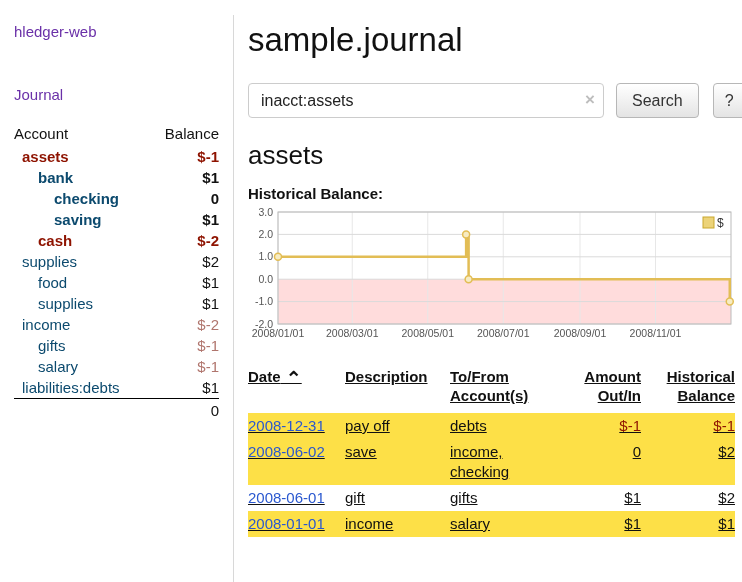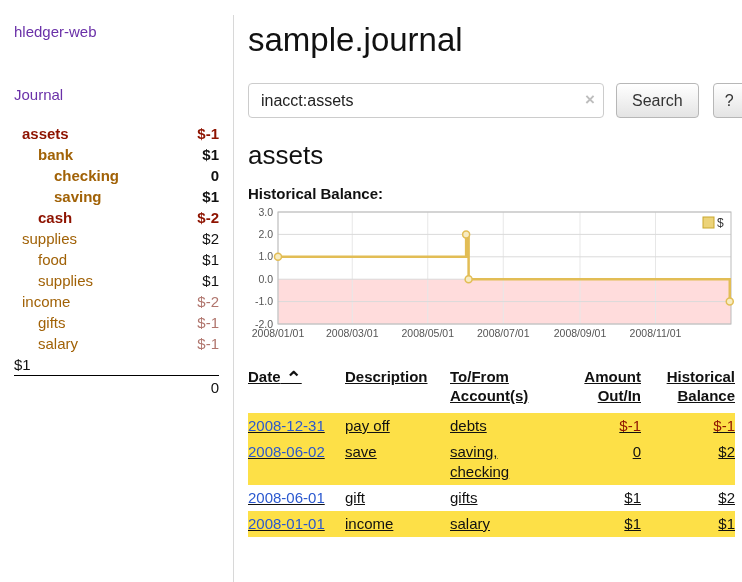--- a/index.html
+++ b/index.html
@@ -10,21 +10,21 @@
   }
   .app { display: flex; width: 742px; height: 582px; margin-top: 15px; }
 
   
   .sidebar { width: 234px; min-width: 234px; border-right: 1px solid #d8d8d8; padding: 8px 14px 0 14px; }
   .brand { display: block; color: #6a30a8; text-decoration: none; cursor: pointer; }
   .journal-link { display: block; margin-top: 46px; color: #6a30a8; text-decoration: none; cursor: pointer; }
   .accounts { margin-top: 20px; }
   .acct-header { display: flex; justify-content: space-between; padding: 2px 0 4px 0; }
   .acct-row { display: flex; justify-content: space-between; align-items: baseline; padding: 2px 0; }
-  .acct-name { color: #a16207; text-decoration: none; cursor: pointer; }
+  .acct-name { color: #0c4a6e; text-decoration: none; cursor: pointer; }
   .level0 { padding-left: 8px; }
   .level1 { padding-left: 24px; }
   .level2 { padding-left: 40px; }
   .emph { font-weight: bold; }
   .neg-name { color: #8e1300; }
   .acct-bal { color: #111; }
   .negative-bold { color: #8e1300; }
   .negative-muted { color: #b0756d; }
   .acct-total { border-top: 1px solid #000; text-align: right; padding: 3px 0; }
 
@@ -63,20 +63,24 @@
 </style>
 </head>
 <body>
 
 <div class="app">
 
   <aside class="sidebar">
     <a class="brand">hledger-web</a>
     <a class="journal-link">Journal</a>
     <div class="accounts">
+      <div class="acct-header">
+        <span>Account</span>
+        <span>Balance</span>
+      </div>
       <div>
           <div class="acct-row">
             <a class="acct-name level0 emph neg-name">assets</a>
             <span class="acct-bal emph negative-bold">$-1</span>
           </div>
           <div class="acct-row">
             <a class="acct-name level1 emph">bank</a>
             <span class="acct-bal emph">$1</span>
           </div>
           <div class="acct-row">
@@ -109,20 +113,21 @@
           </div>
           <div class="acct-row">
             <a class="acct-name level1">gifts</a>
             <span class="acct-bal negative-muted">$-1</span>
           </div>
           <div class="acct-row">
             <a class="acct-name level1">salary</a>
             <span class="acct-bal negative-muted">$-1</span>
           </div>
           <div class="acct-row">
+            <a class="acct-name level0">liabilities:debts</a>
             <span class="acct-bal">$1</span>
           </div>
         </div>
       <div class="acct-total">
         <span>0</span>
       </div>
     </div>
   </aside>
 
   <main class="main">
@@ -211,21 +216,21 @@
           <tr class="striped">
             <td><a class="date-link">2008-12-31</a></td>
             <td>pay off</td>
             <td>debts</td>
             <td class="num neg">$-1</td>
             <td class="num neg">$-1</td>
           </tr>
           <tr class="striped">
             <td><a class="date-link">2008-06-02</a></td>
             <td>save</td>
-            <td>saving, checking</td>
+            <td>income, checking</td>
             <td class="num">0</td>
             <td class="num">$2</td>
           </tr>
           <tr>
             <td><a class="date-link">2008-06-01</a></td>
             <td>gift</td>
             <td>gifts</td>
             <td class="num">$1</td>
             <td class="num">$2</td>
           </tr>

